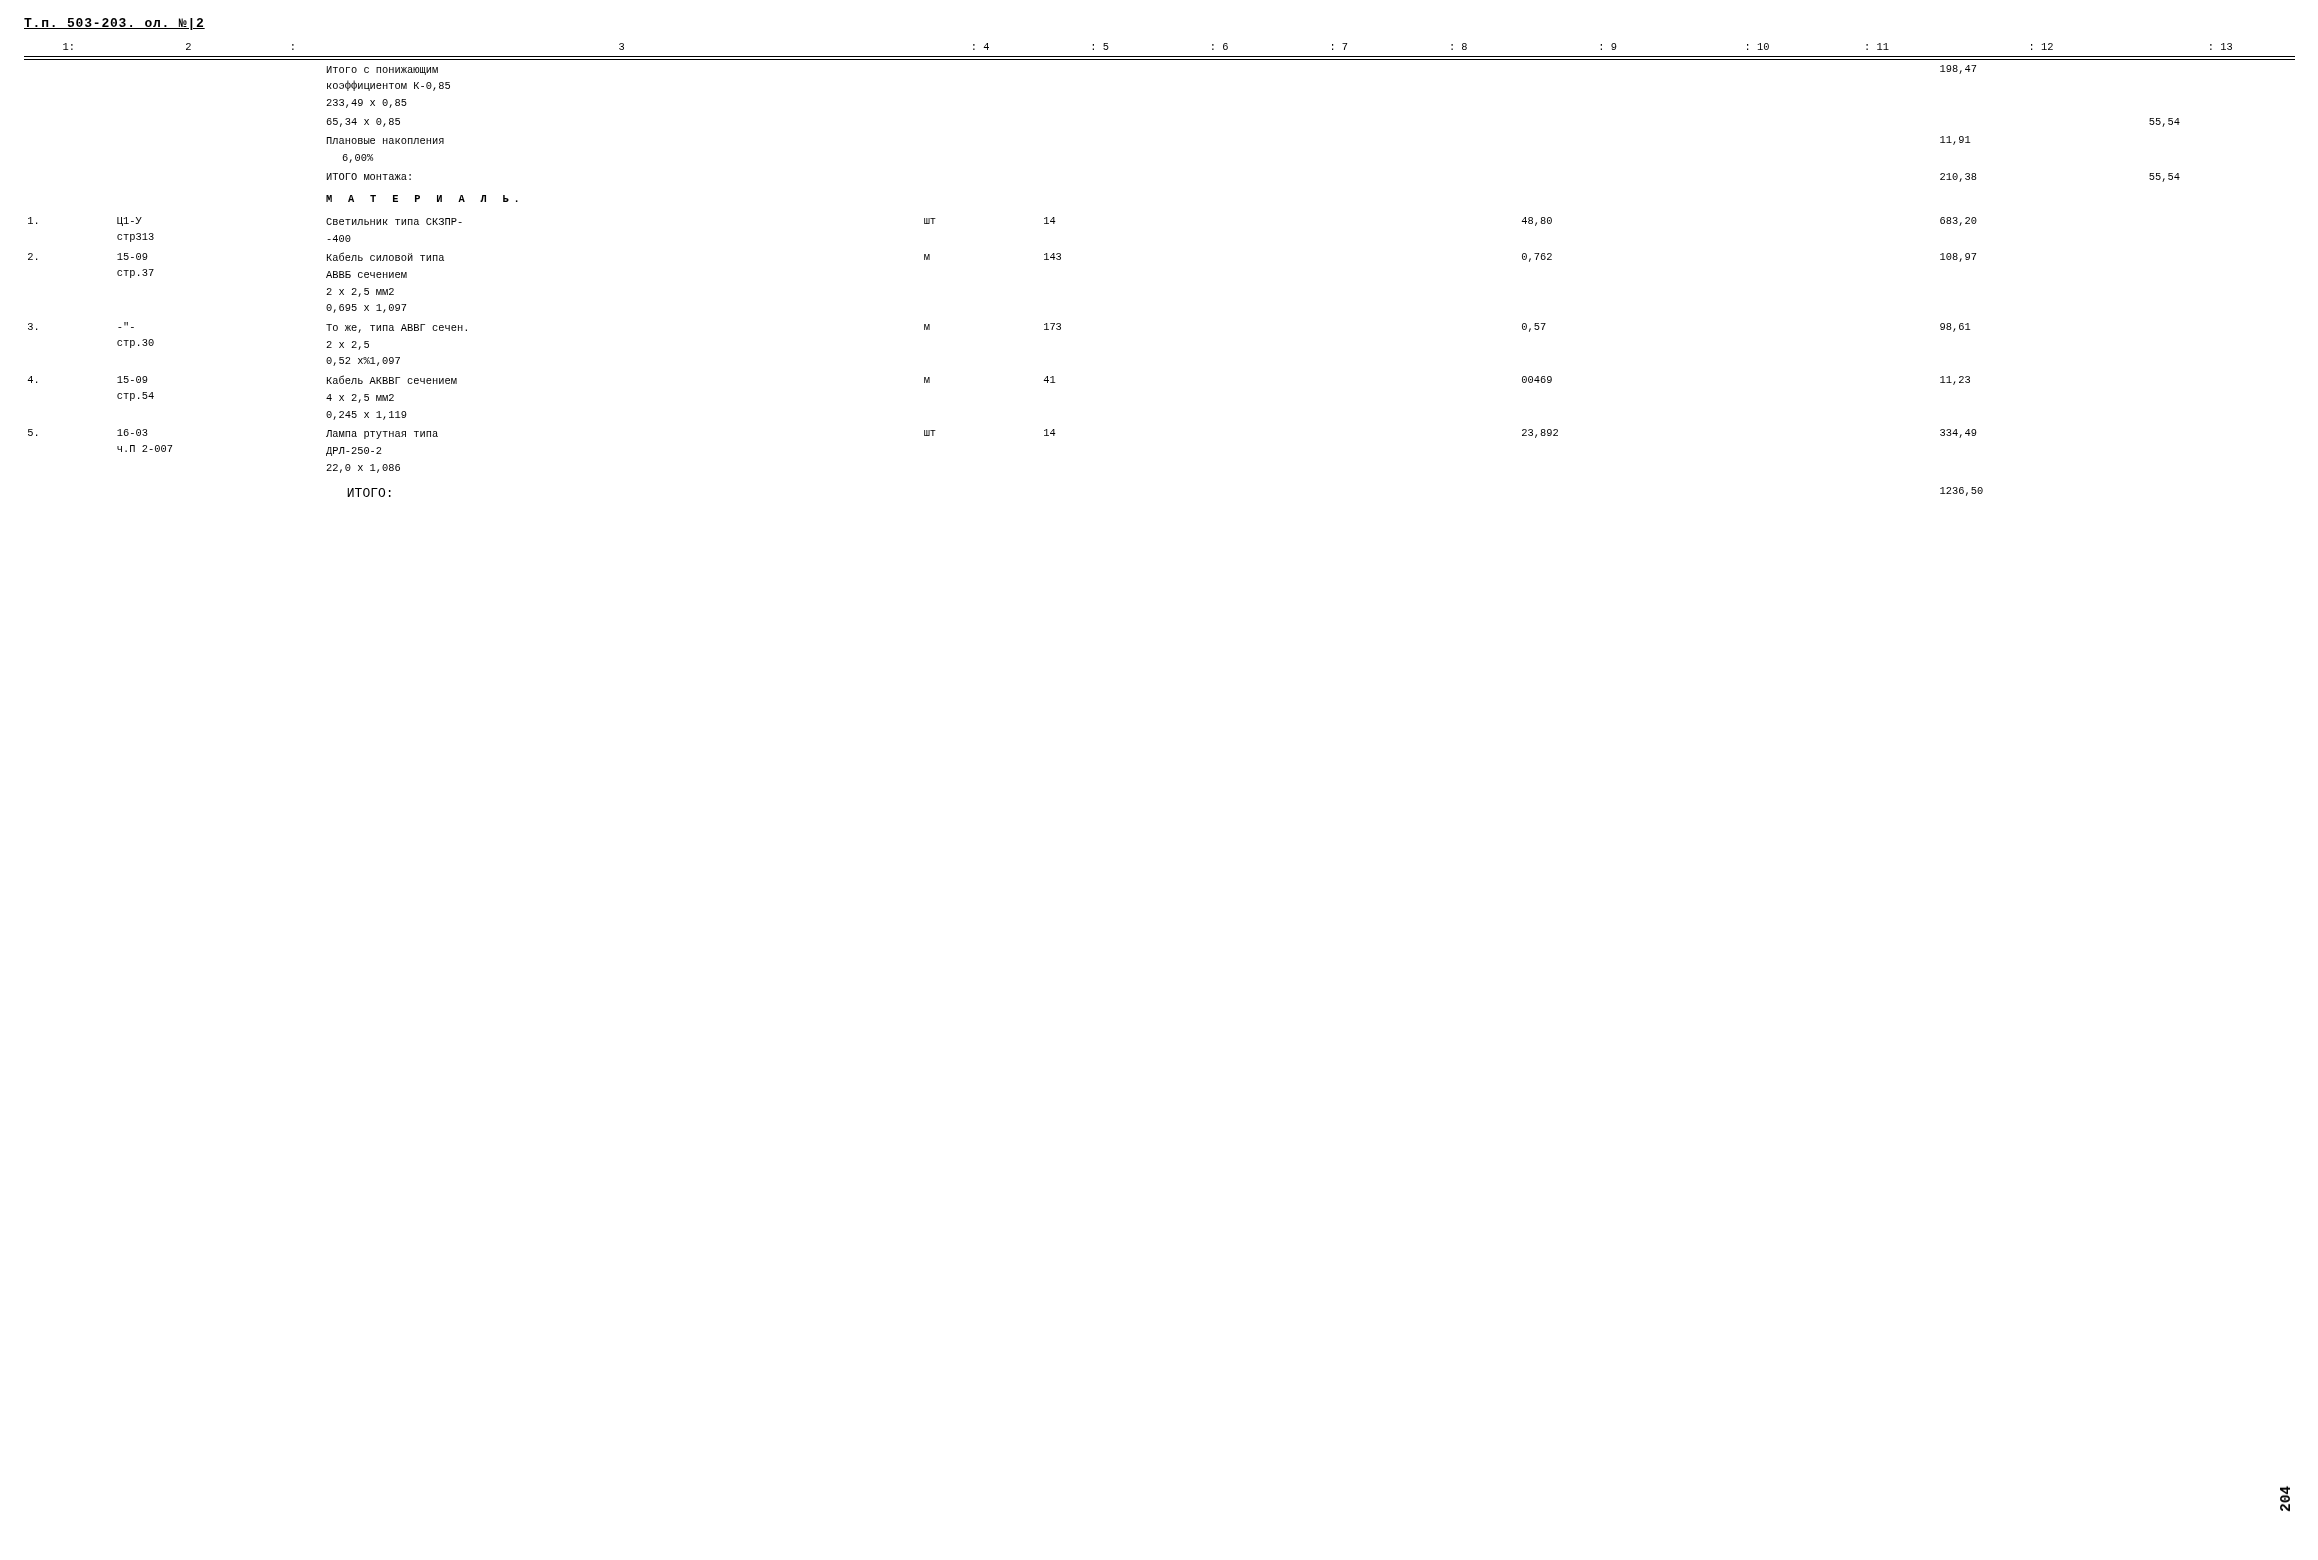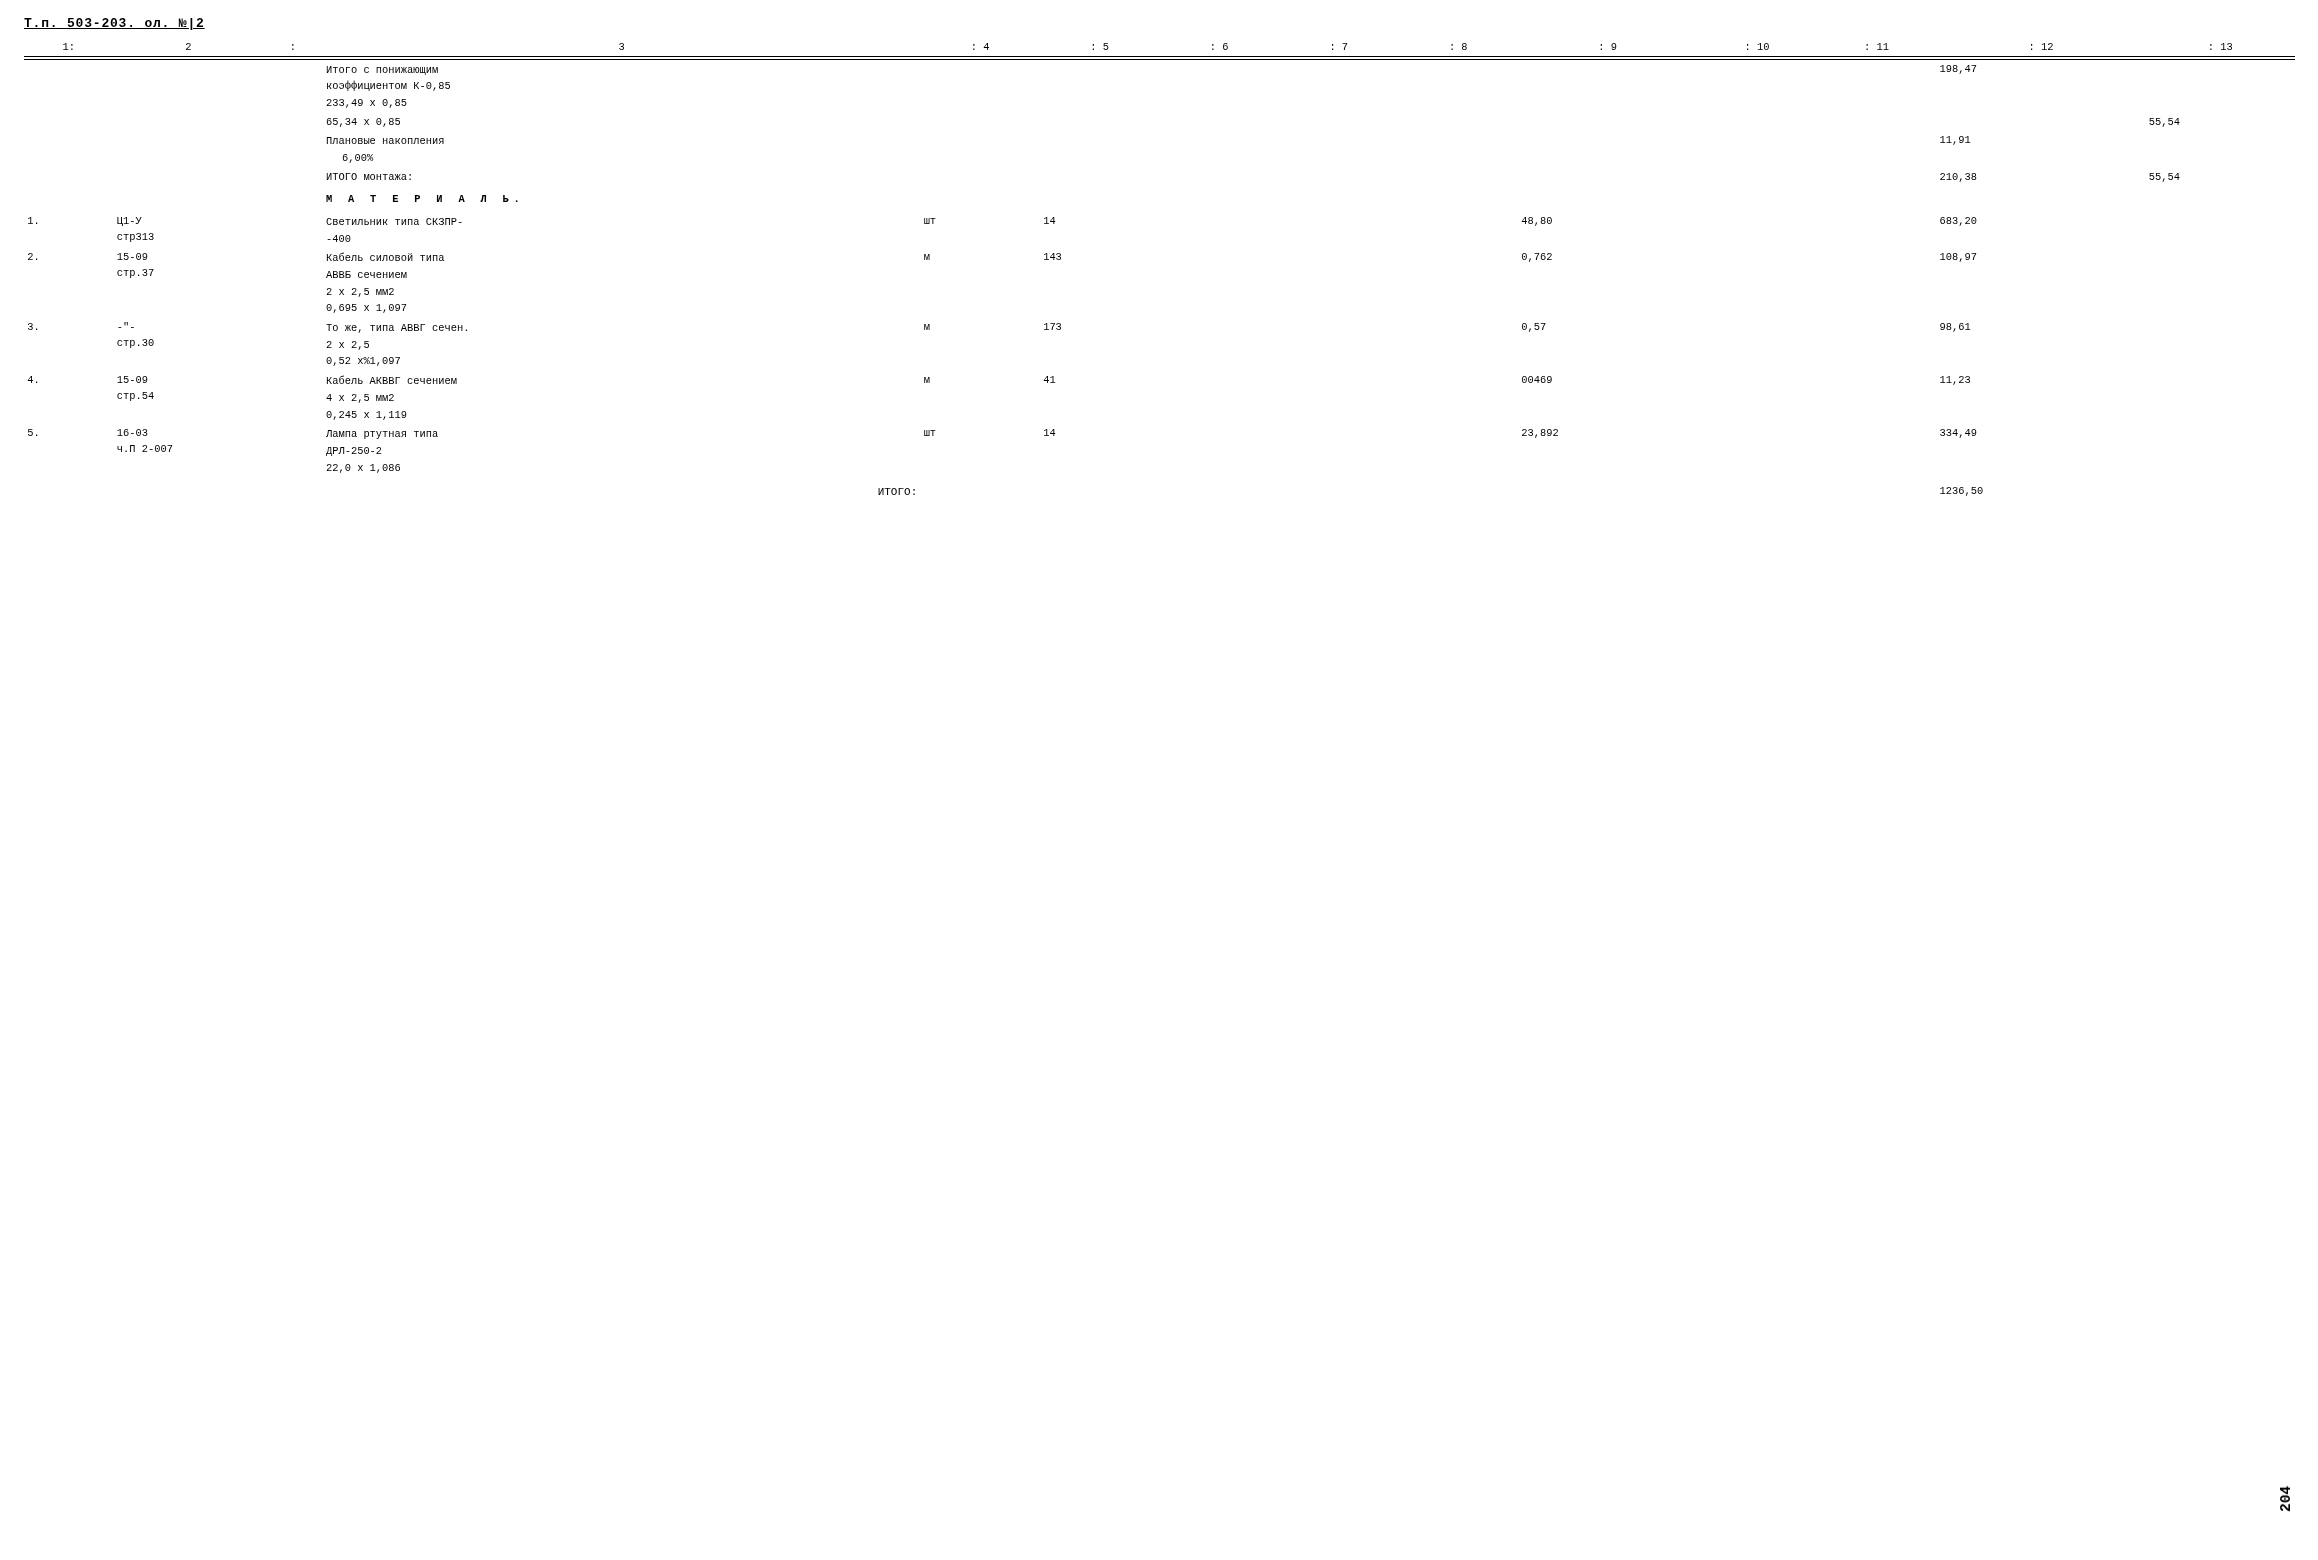--- a/index.html
+++ b/index.html
@@ -284,21 +284,21 @@
       <td class="text-right" style="vertical-align:top;">334,49</td>
       <td></td>
     </tr>
 
     <tr style="height:4.8px;"></tr>
 
     <tr>
       <td></td>
       <td></td>
       <td></td>
-      <td style="padding-left:24px; font-size:11px;text-align:right;">ИТОГО:</td>
+      <td style="padding-left:24px; font-size:13px;">ИТОГО:</td>
       <td></td>
         <td></td>
         <td></td>
         <td></td>
         <td></td>
         <td></td>
         <td></td>
         <td></td>
       <td class="text-right">1236,50</td>
       <td></td>

